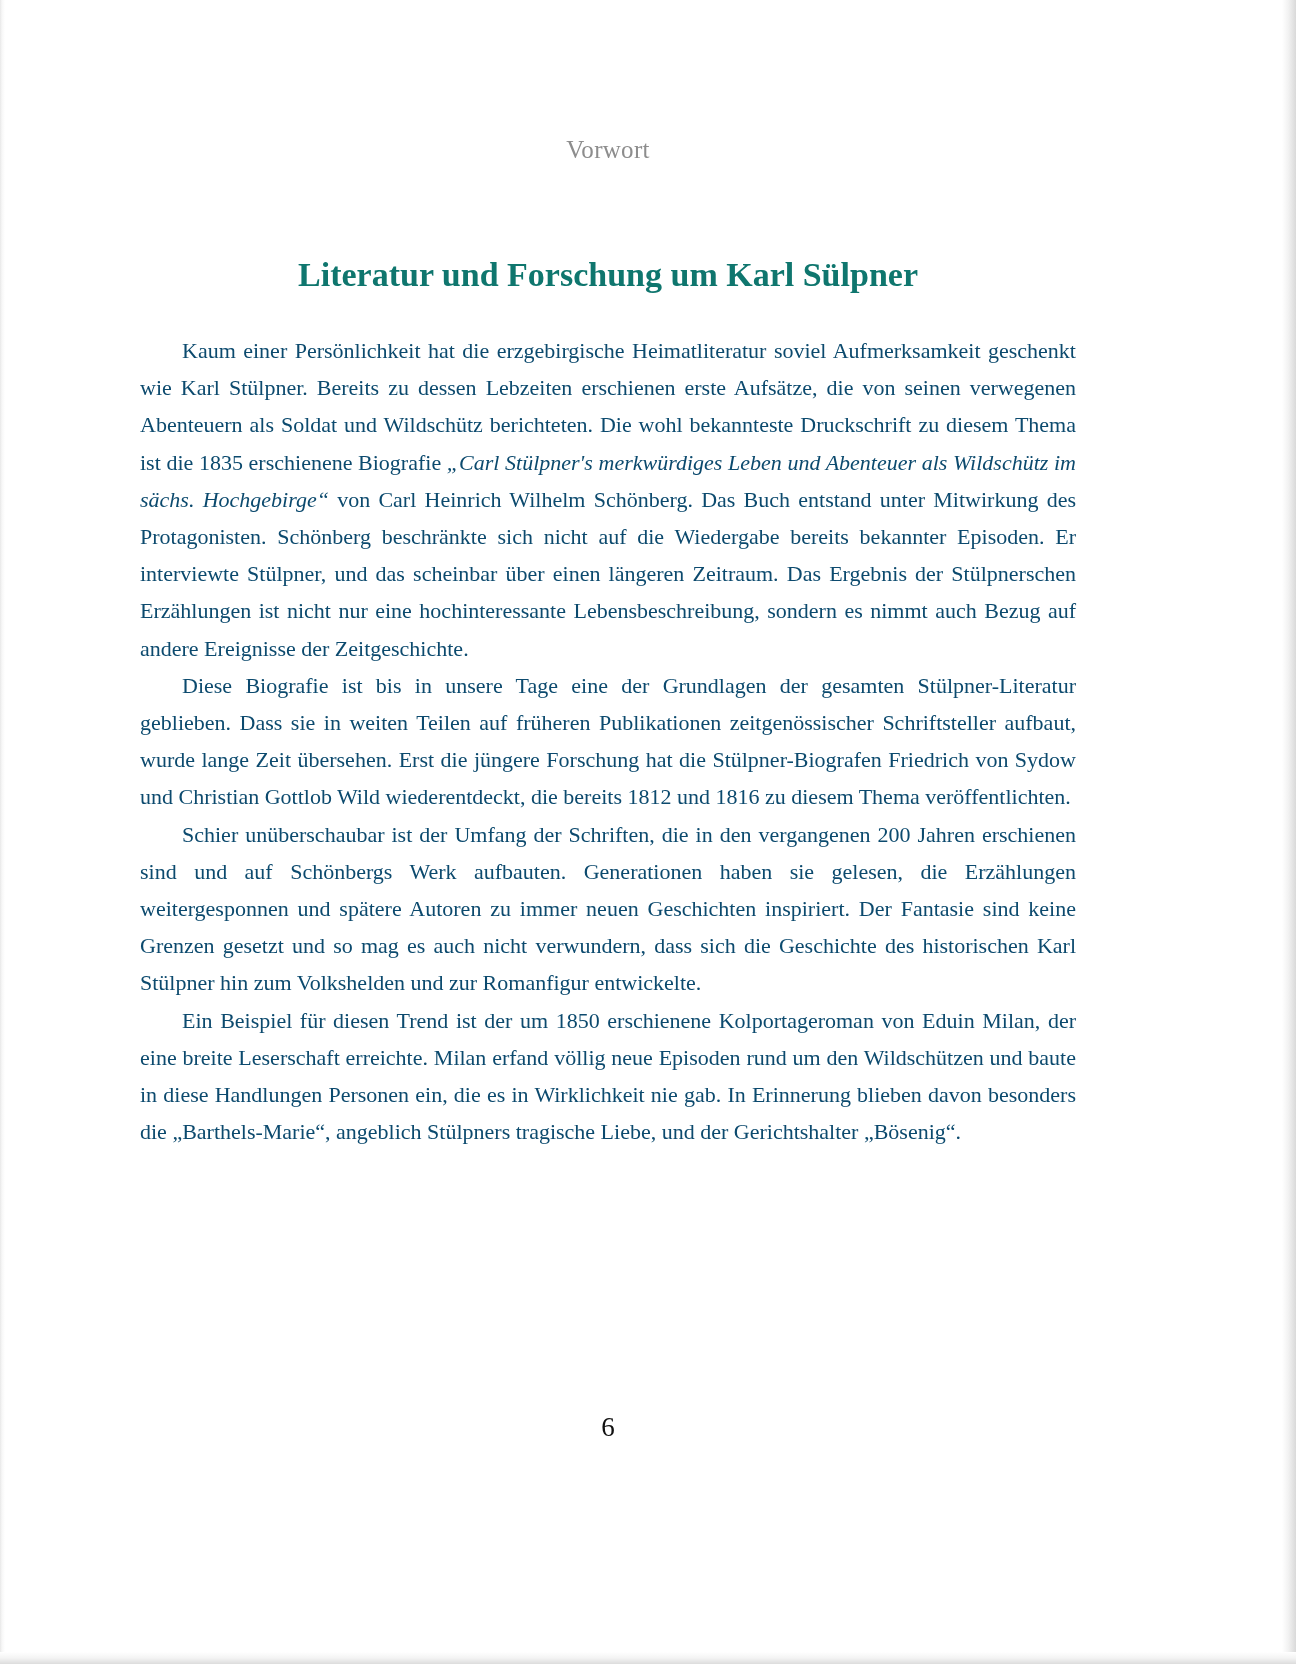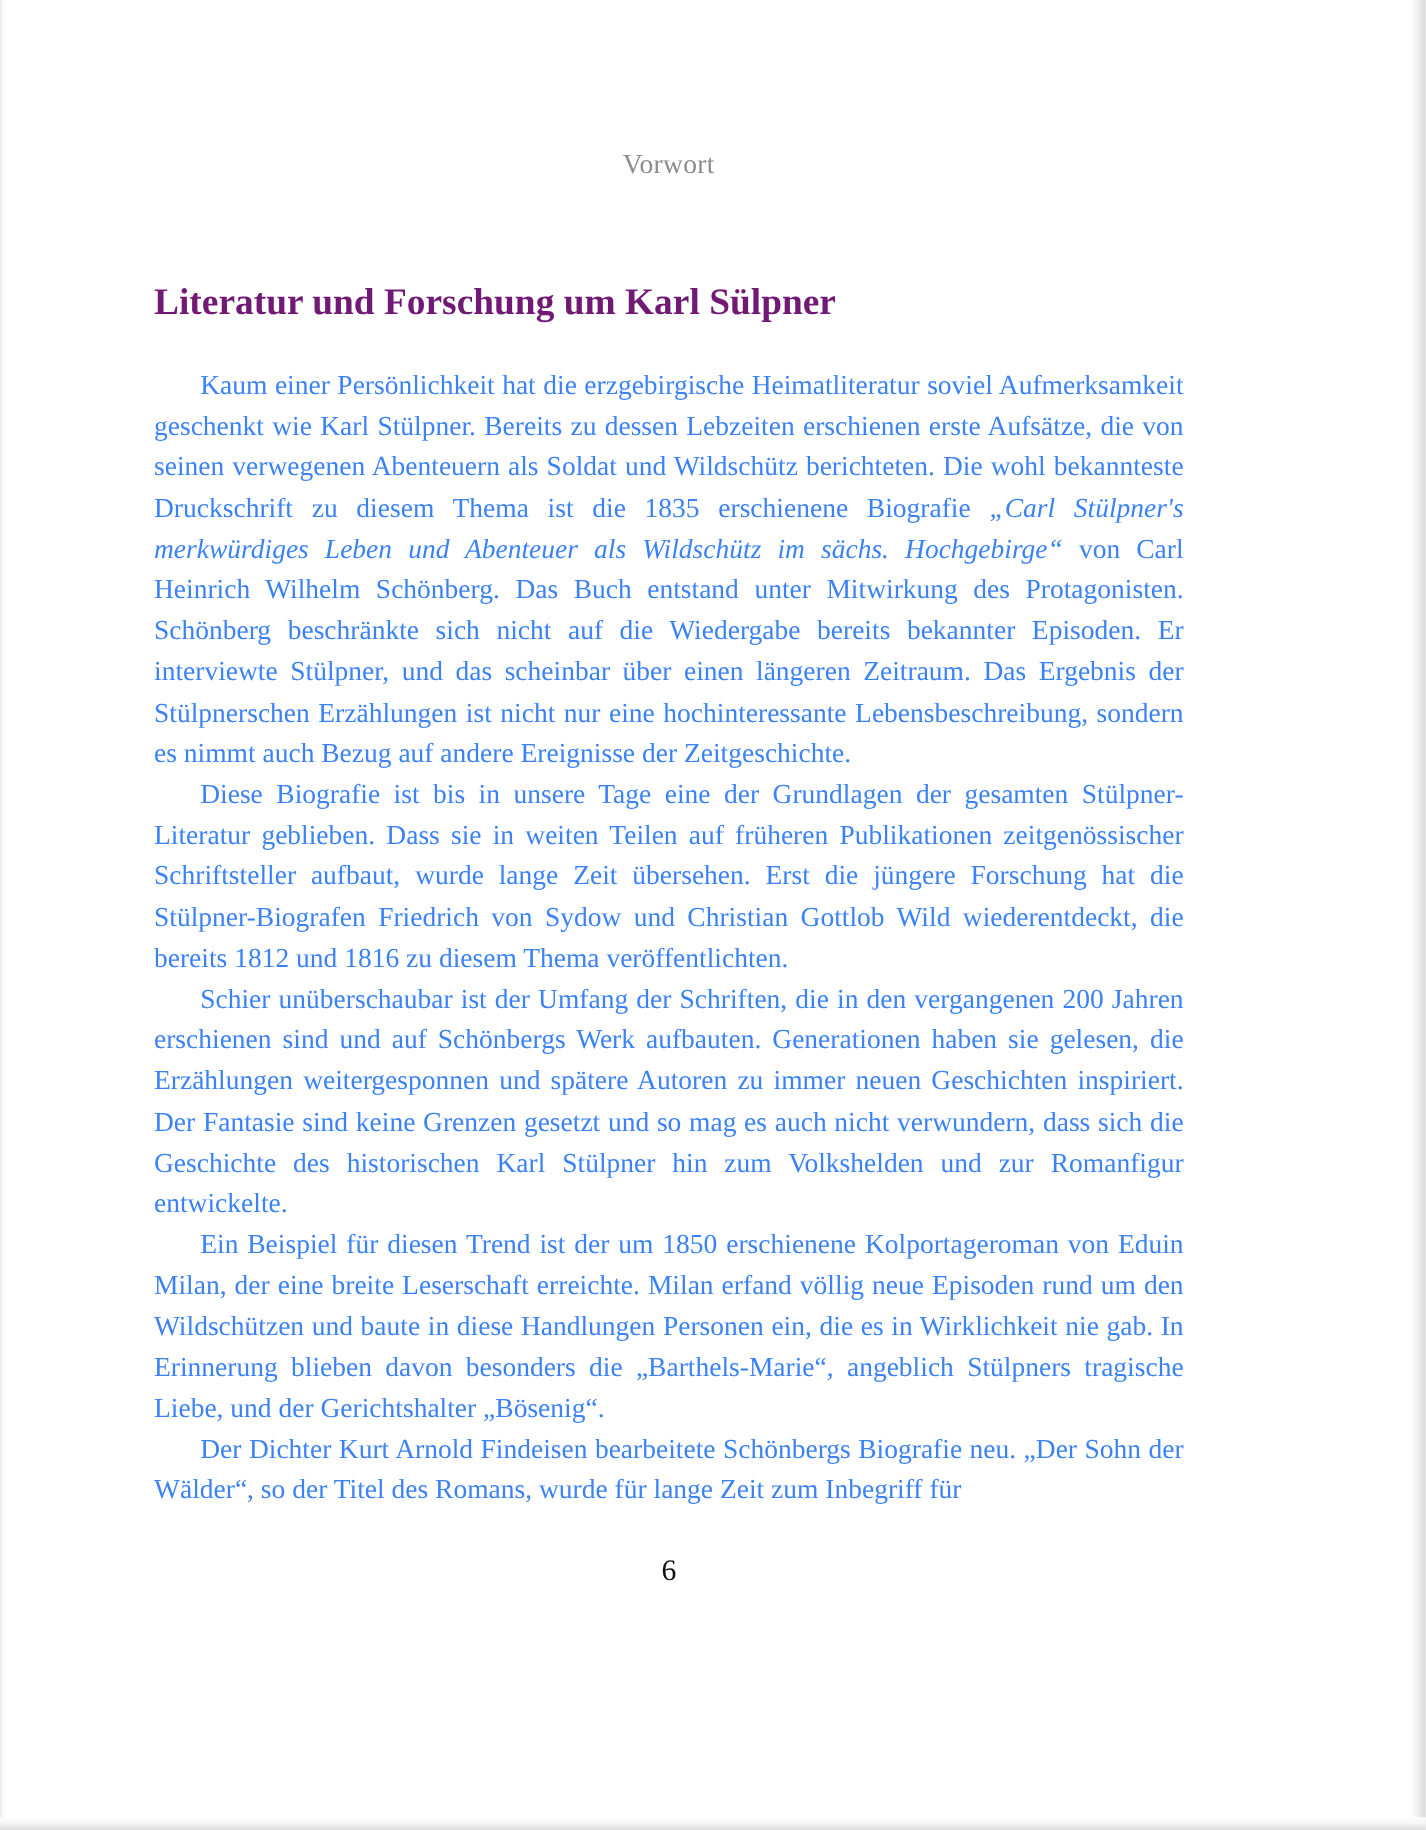--- a/index.html
+++ b/index.html
@@ -71,38 +71,38 @@
     color: #8d8d8d;
     letter-spacing: 0.3px;
     font-family: "Liberation Serif", serif;
   }
 
   .chapter-title {
     position: absolute;
     top: 228px;
     left: 0;
     width: 936px;
-    text-align: left;
+    text-align: center;
     font-weight: bold;
     font-size: 34px;
     line-height: 47px;
-    color: #701a75;
+    color: #0f766e;
     font-family: "Liberation Serif", serif;
   }
   .chapter-title .line2 { display: block; }
 
   .body-text {
     position: absolute;
     top: 332px;
     left: 0;
     width: 936px;
-    font-size: 25px;
+    font-size: 22px;
     line-height: 37.2px;
     text-align: justify;
-    color: #3b82f6;
+    color: #0c4a6e;
   }
   .body-text p {
     margin: 0;
     text-indent: 42px;
     text-align: justify;
     text-justify: inter-word;
   }
   .body-text p .ital {
     font-style: italic;
   }
@@ -132,19 +132,18 @@
 
     <h1 class="chapter-title">
       <span class="line1">Literatur und Forschung um Karl Sülpner</span>
     </h1>
 
     <div class="body-text" id="body-text">
         <p><span>Kaum einer Persönlichkeit hat die erzgebirgische Heimatliteratur soviel Aufmerksamkeit geschenkt wie Karl Stülpner. Bereits zu dessen Lebzeiten erschienen erste Aufsätze, die von seinen verwegenen Abenteuern als Soldat und Wildschütz berichteten. Die wohl bekannteste Druckschrift zu diesem Thema ist die 1835 erschienene Biografie </span><span class="ital">„Carl Stülpner's merkwürdiges Leben und Abenteuer als Wildschütz im sächs. Hochgebirge“</span><span> von Carl Heinrich Wilhelm Schönberg. Das Buch entstand unter Mitwirkung des Protagonisten. Schönberg beschränkte sich nicht auf die Wiedergabe bereits bekannter Episoden. Er interviewte Stülpner, und das scheinbar über einen längeren Zeitraum. Das Ergebnis der Stülpnerschen Erzählungen ist nicht nur eine hochinteressante Lebensbeschreibung, sondern es nimmt auch Bezug auf andere Ereignisse der Zeitgeschichte.</span></p>
         <p><span>Diese Biografie ist bis in unsere Tage eine der Grundlagen der gesamten Stülpner-Literatur geblieben. Dass sie in weiten Teilen auf früheren Publikationen zeitgenössischer Schriftsteller aufbaut, wurde lange Zeit übersehen. Erst die jüngere Forschung hat die Stülpner-Biografen Friedrich von Sydow und Christian Gottlob Wild wiederentdeckt, die bereits 1812 und 1816 zu diesem Thema veröffentlichten.</span></p>
         <p><span>Schier unüberschaubar ist der Umfang der Schriften, die in den vergangenen 200 Jahren erschienen sind und auf Schönbergs Werk aufbauten. Generationen haben sie gelesen, die Erzählungen weitergesponnen und spätere Autoren zu immer neuen Geschichten inspiriert. Der Fantasie sind keine Grenzen gesetzt und so mag es auch nicht verwundern, dass sich die Geschichte des historischen Karl Stülpner hin zum Volkshelden und zur Romanfigur entwickelte.</span></p>
         <p><span>Ein Beispiel für diesen Trend ist der um 1850 erschienene Kolportageroman von Eduin Milan, der eine breite Leserschaft erreichte. Milan erfand völlig neue Episoden rund um den Wildschützen und baute in diese Handlungen Personen ein, die es in Wirklichkeit nie gab. In Erinnerung blieben davon besonders die „Barthels-Marie“, angeblich Stülpners tragische Liebe, und der Gerichtshalter „Bösenig“.</span></p>
-        <p><span>Der Dichter Kurt Arnold Findeisen bearbeitete Schönbergs Biografie neu. „Der Sohn der Wälder“, so der Titel des Romans, wurde für lange Zeit zum Inbegriff für</span></p>
       </div>
 
     <div class="folio">6</div>
 
   </div>
 </div>
 
 </body></html>

